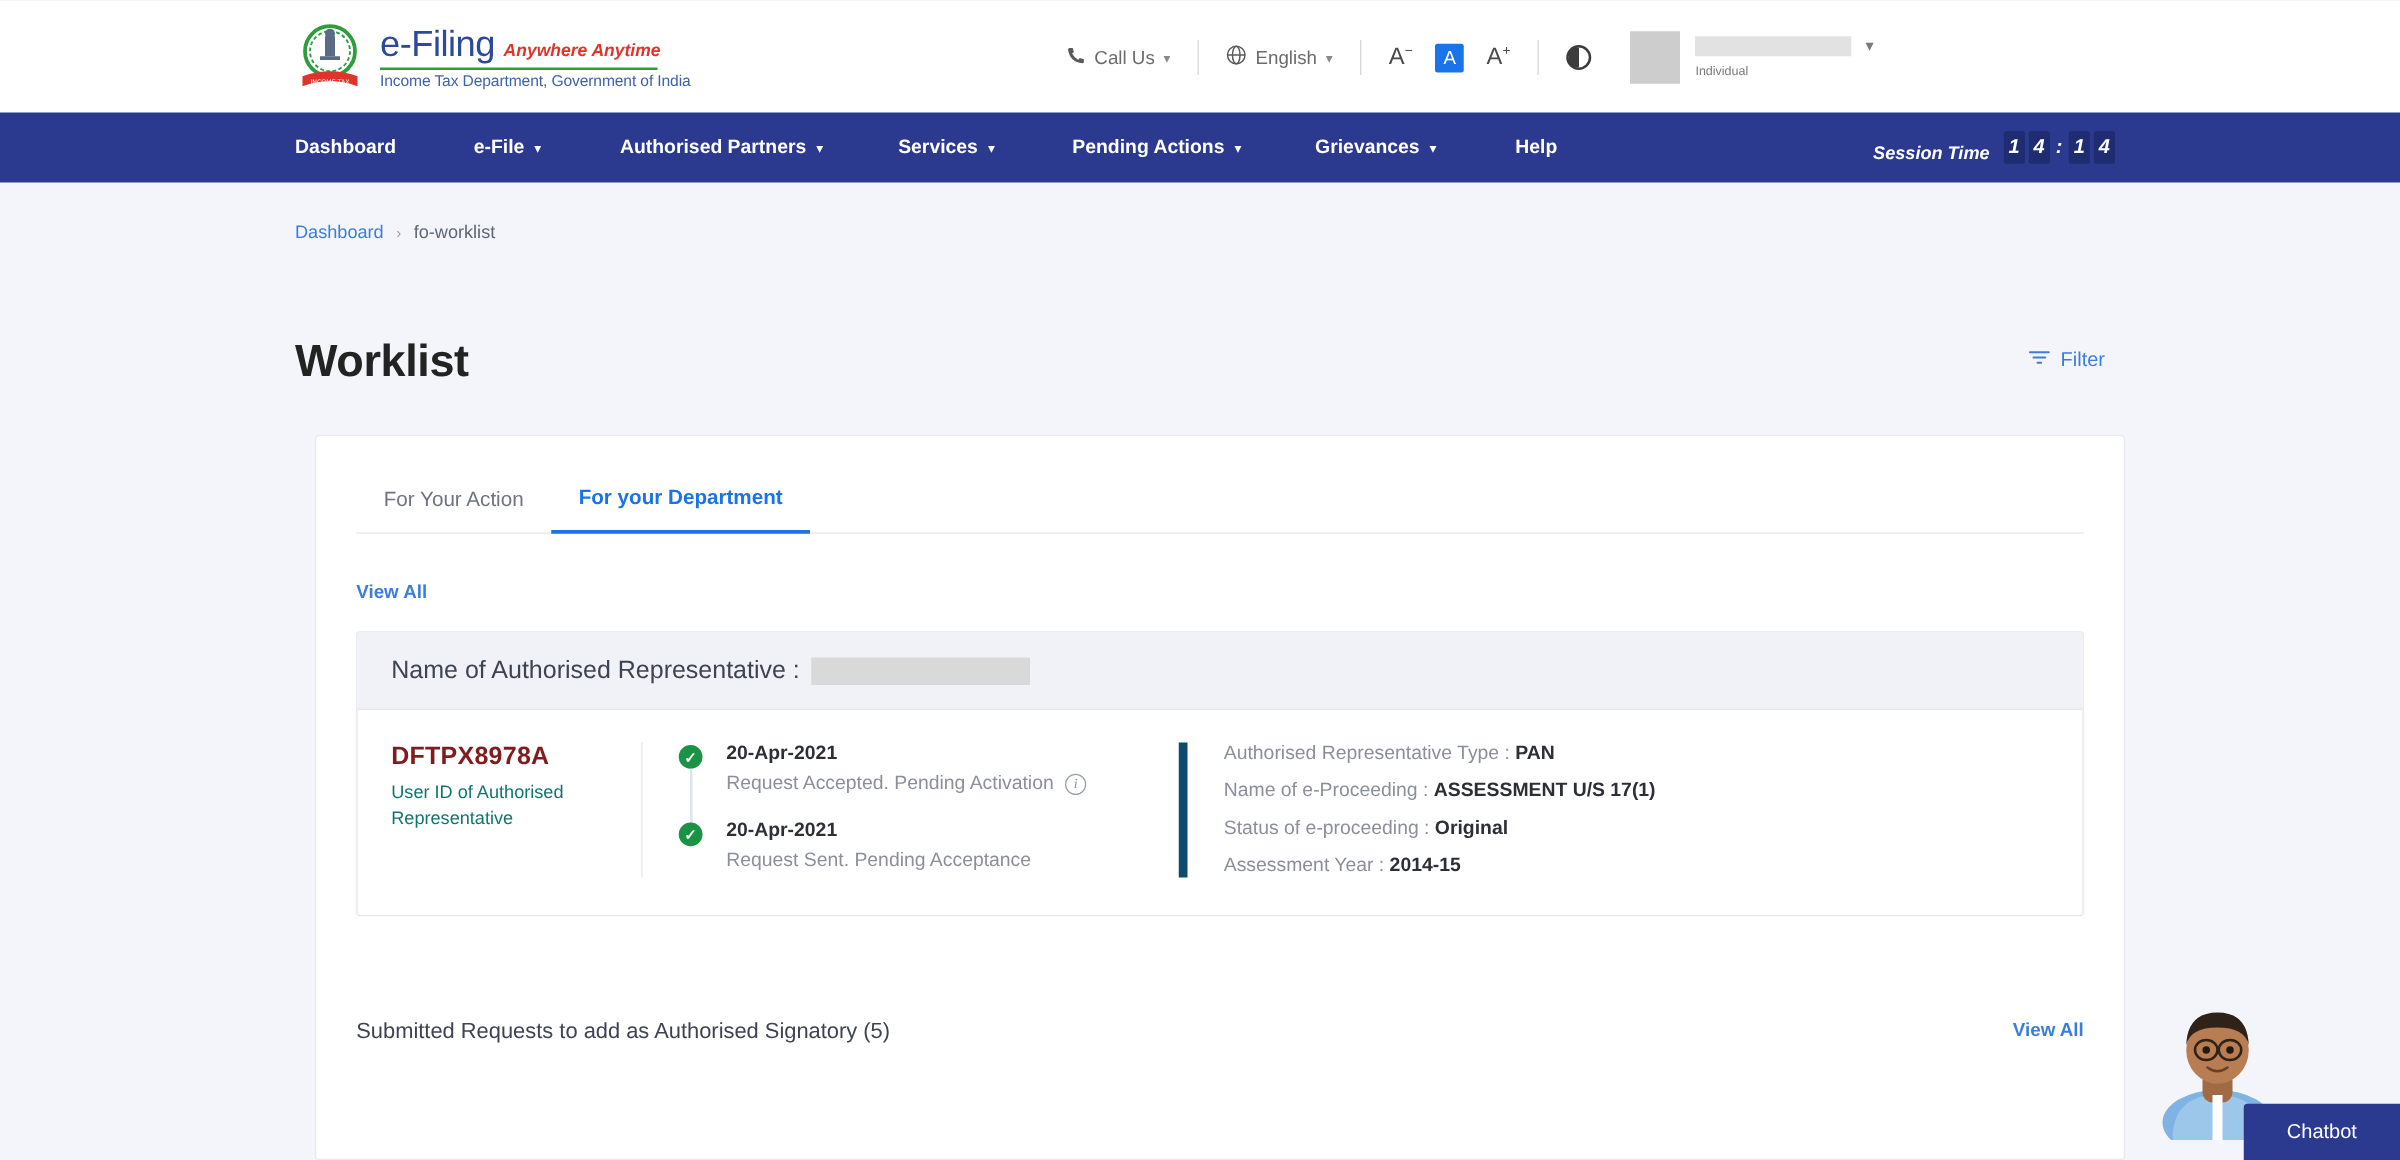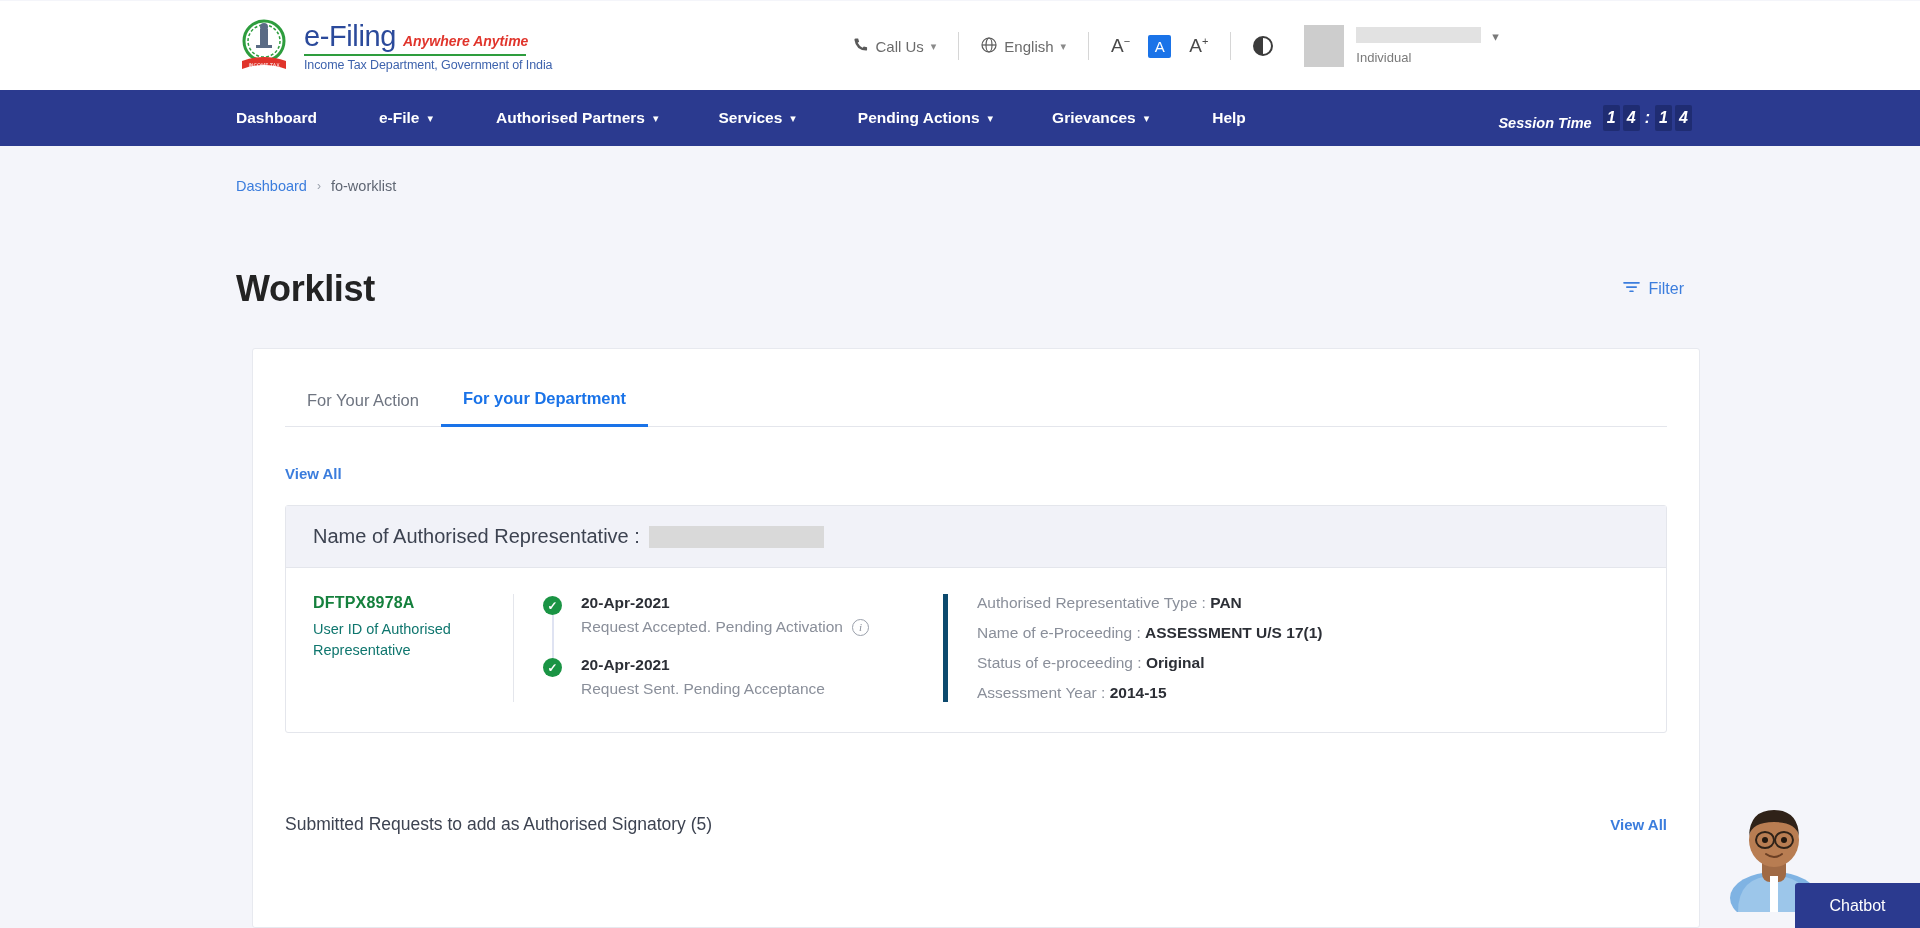--- a/index.html
+++ b/index.html
@@ -53,21 +53,21 @@
   .contrast-icon {
     width: 20px; height: 20px; border-radius: 50%;
     border: 2px solid #3c3c3c;
     background: linear-gradient(90deg, #3c3c3c 50%, #ffffff 50%);
   }
 
   .profile { display: flex; align-items: center; margin-left: 31px; cursor: pointer; }
   .avatar-box { width: 40px; height: 42px; background: #cdcdcd; }
   .profile-right { margin-left: 12px; }
   .name-redact { width: 125px; height: 16px; background: #e2e2e2; }
-  .profile-role { font-size: 13px; color: #7a7a7a; margin-top: 7px; }
+  .profile-role { font-size: 10px; color: #7a7a7a; margin-top: 7px; }
   .profile-caret { font-size: 13px; color: #7a7a7a; margin-left: 11px; align-self: flex-start; margin-top: 4px; }
 
   
   .navbar {
     position: absolute; top: 90px; left: 0; width: 1920px; height: 56px;
     background: #2b3a8f; display: flex; align-items: center;
   }
   .nav-items { display: flex; align-items: center; margin-left: 236px; }
   .nav-item {
     color: #ffffff; font-size: 15.5px; font-weight: bold;
@@ -139,21 +139,21 @@
   }
   .req-head {
     background: #f1f2f8; border-bottom: 1px solid #e4e6ec;
     height: 62px; display: flex; align-items: center; padding: 0 27px;
   }
   .req-head-label { font-size: 20px; color: #3d4351; }
   .redact-wide { width: 175px; height: 22px; background: #d9d9d9; margin-left: 9px; }
 
   .req-body { display: flex; padding: 26px 27px 30px 27px; }
   .col-userid { width: 200px; padding-right: 16px; }
-  .userid-value { font-size: 16px; font-weight: bold; color: #15803d; letter-spacing: 0.2px; }
+  .userid-value { font-size: 20px; font-weight: bold; color: #7f1d1d; letter-spacing: 0.2px; }
   .userid-label { font-size: 14.5px; color: #0f766e; margin-top: 7px; line-height: 1.45; }
 
   .col-timeline {
     width: 430px; border-left: 1px solid #e4e6ec; padding-left: 29px;
     position: relative;
   }
   .tl-item { display: flex; position: relative; }
   .tl-item + .tl-item { margin-top: 20px; }
   .tl-marker { width: 19px; height: 19px; flex: 0 0 auto; position: relative; margin-top: 2px; }
   .tl-dot {
@@ -170,21 +170,21 @@
     font-size: 15.5px; color: #8a8f9a; margin-top: 6px;
     display: flex; align-items: center; gap: 9px;
   }
   .info-icon {
     width: 17px; height: 17px; border-radius: 50%; border: 1.4px solid #9aa0ab;
     color: #8a8f9a; font-size: 11px; font-style: italic;
     display: inline-flex; align-items: center; justify-content: center;
     font-family: "Liberation Serif", serif; cursor: pointer; flex: 0 0 auto;
   }
 
-  .col-details { border-left: 5px solid #0c4a6e; padding-left: 29px; flex: 1; }
+  .col-details { border-left: 7px solid #0c4a6e; padding-left: 29px; flex: 1; }
   .detail-row { font-size: 15.5px; color: #8a8f9a; }
   .detail-row + .detail-row { margin-top: 12px; }
   .detail-val { color: #2c2f36; font-weight: bold; }
 
   .section-head-2 { margin-top: 43px; }
 
   
   .chatbot { position: absolute; right: 0; bottom: 0; width: 196px; height: 130px; }
   .bot-avatar {
     position: absolute; left: 0; bottom: 16px; width: 100px; height: 114px;

